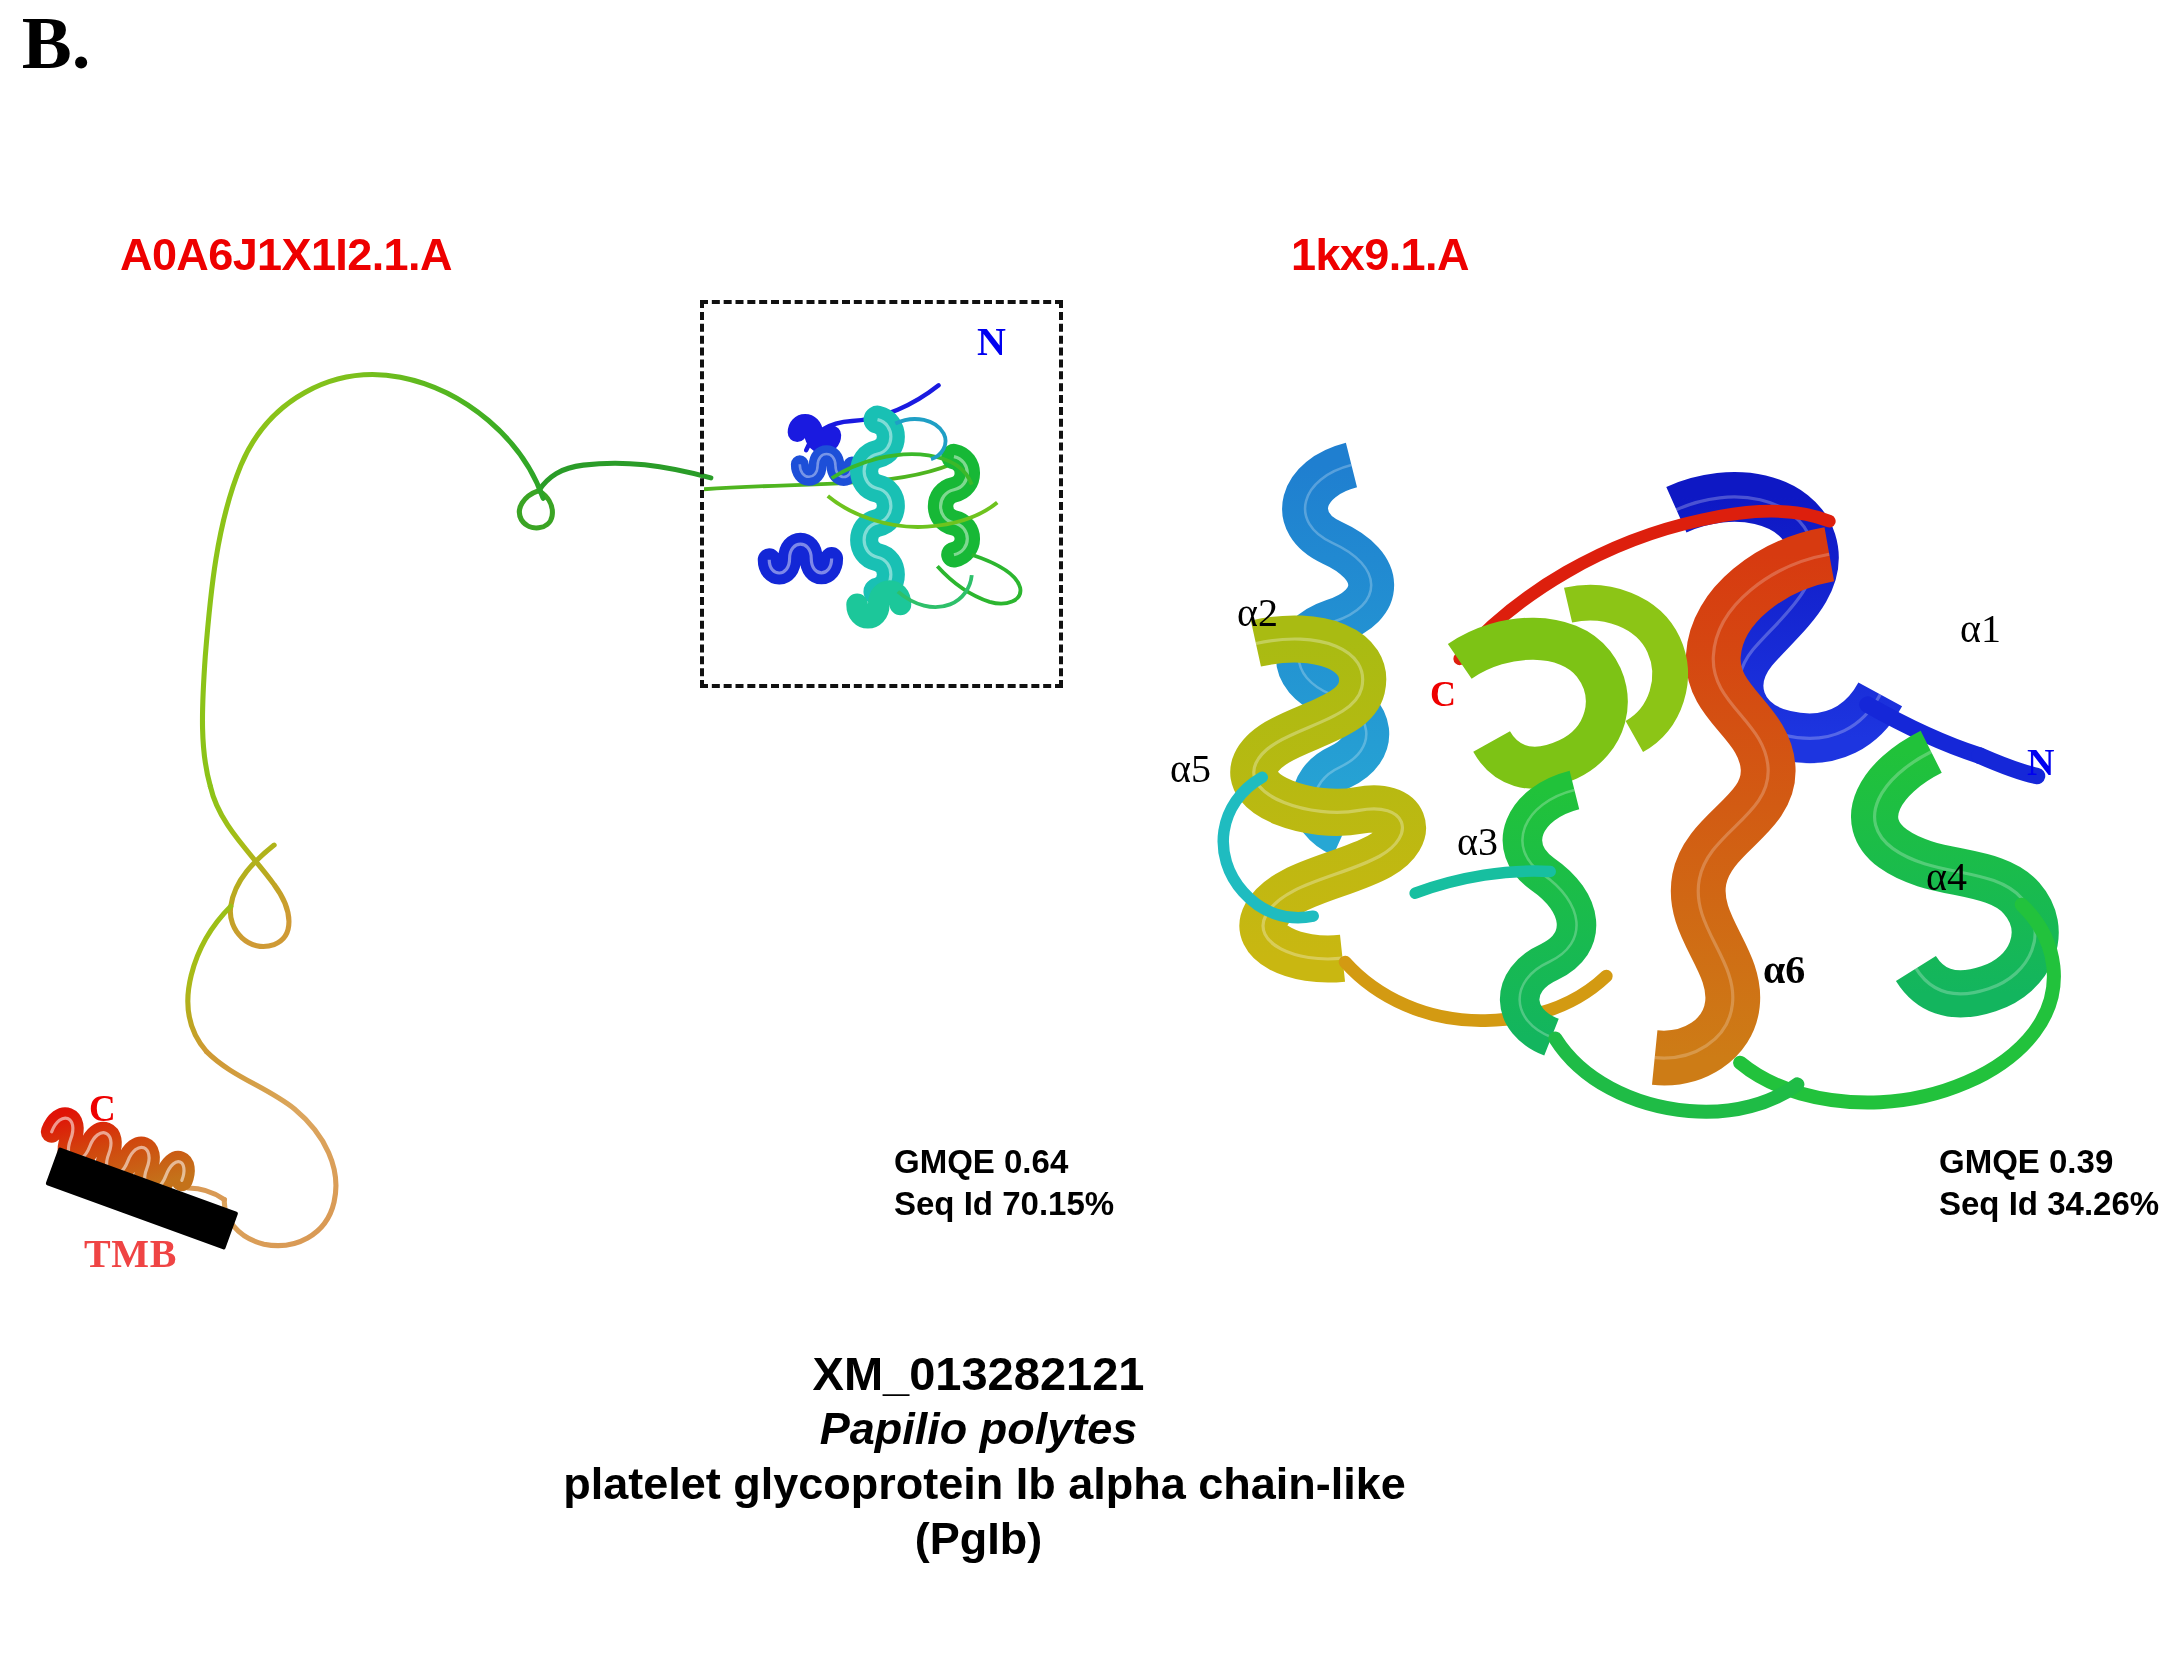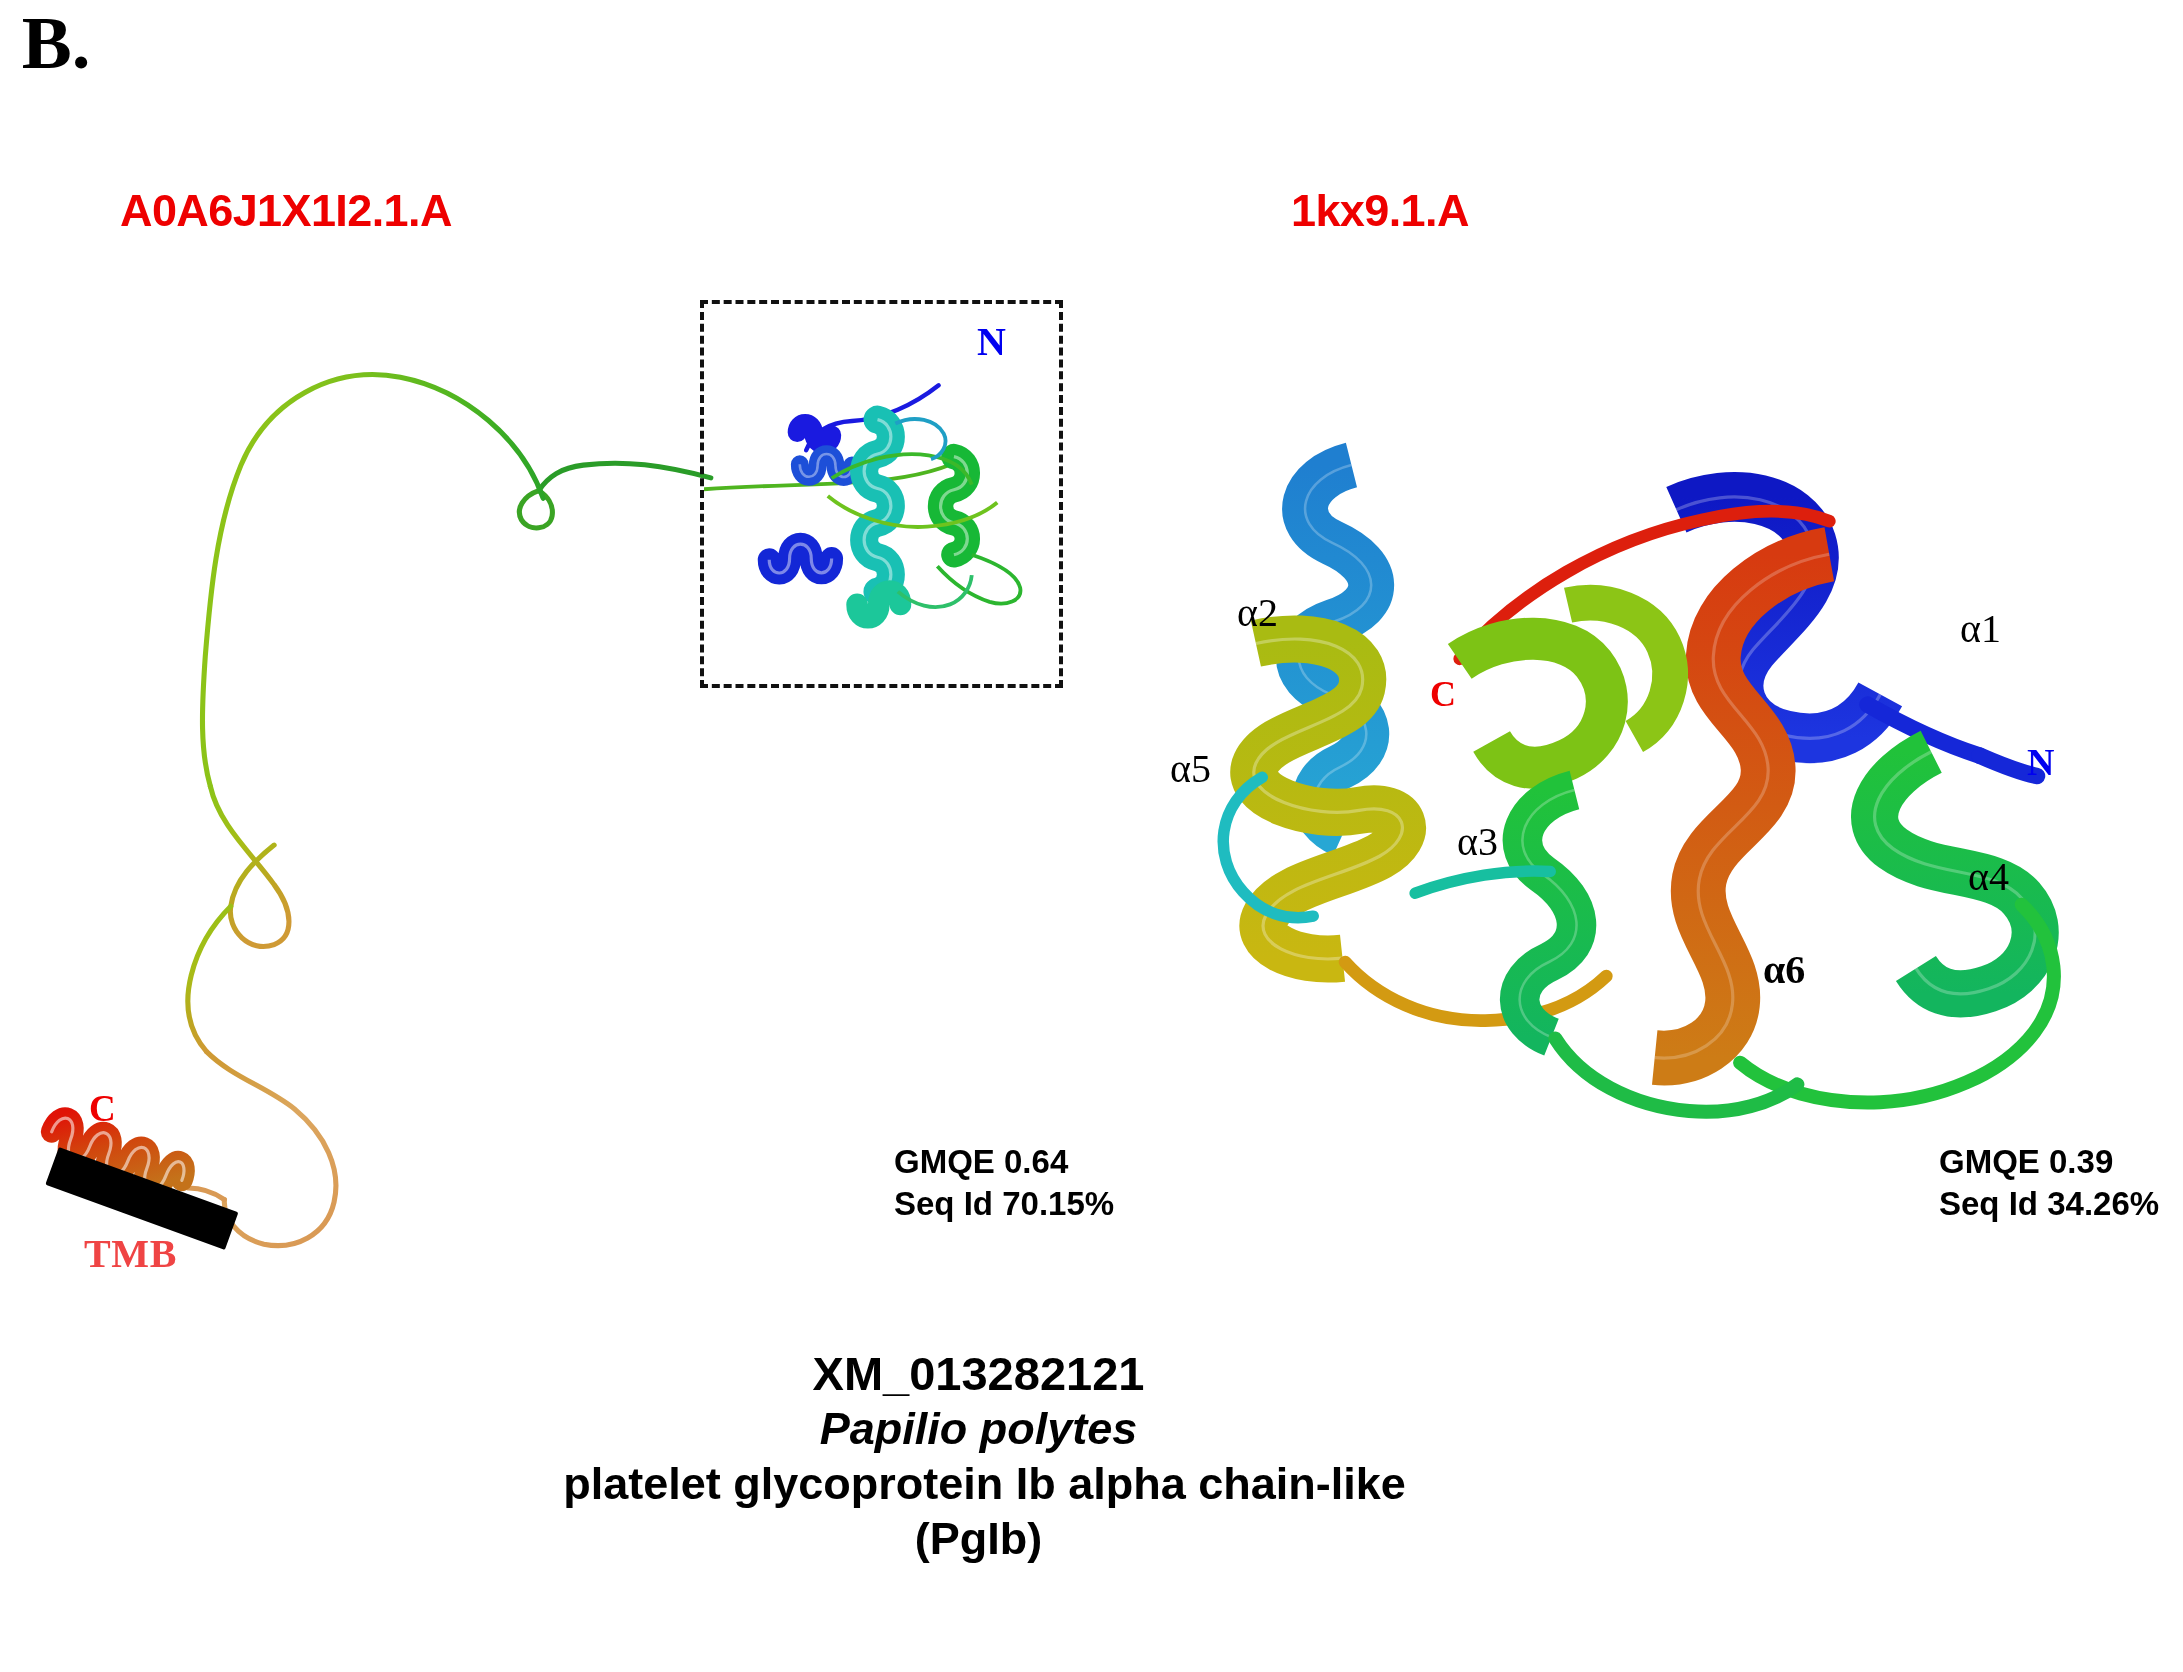--- a/index.html
+++ b/index.html
@@ -30,20 +30,21 @@
 
   
   .model-id {
     position: absolute;
     font-family: "Liberation Sans", sans-serif;
     font-weight: bold;
     font-size: 45px;
     color: #ee0000;
     white-space: nowrap;
     letter-spacing: -0.6px;
+    margin-top: 44px;
   }
   #model-id-left  { left: 120px;  top: 185px; }
   #model-id-right { left: 1291px; top: 185px; }
 
   
   .terminus {
     position: absolute;
     font-family: "Liberation Serif", serif;
     font-weight: bold;
     line-height: 1;
@@ -61,21 +62,21 @@
     position: absolute;
     font-family: "Liberation Serif", serif;
     font-size: 40px;
     color: #000000;
     line-height: 1;
     white-space: nowrap;
   }
   #helix-a1 { left: 1960px; top: 609px;  }
   #helix-a2 { left: 1237px; top: 593px;  }
   #helix-a3 { left: 1457px; top: 822px; }
-  #helix-a4 { left: 1968px; top: 857px; }
+  #helix-a4 { left: 1926px; top: 857px; }
   #helix-a5 { left: 1170px; top: 749px; }
   #helix-a6 { left: 1763px; top: 950px; font-weight: bold; }
 
   
   .stats-block {
     position: absolute;
     font-family: "Liberation Sans", sans-serif;
     font-weight: bold;
     font-size: 33px;
     color: #000000;

